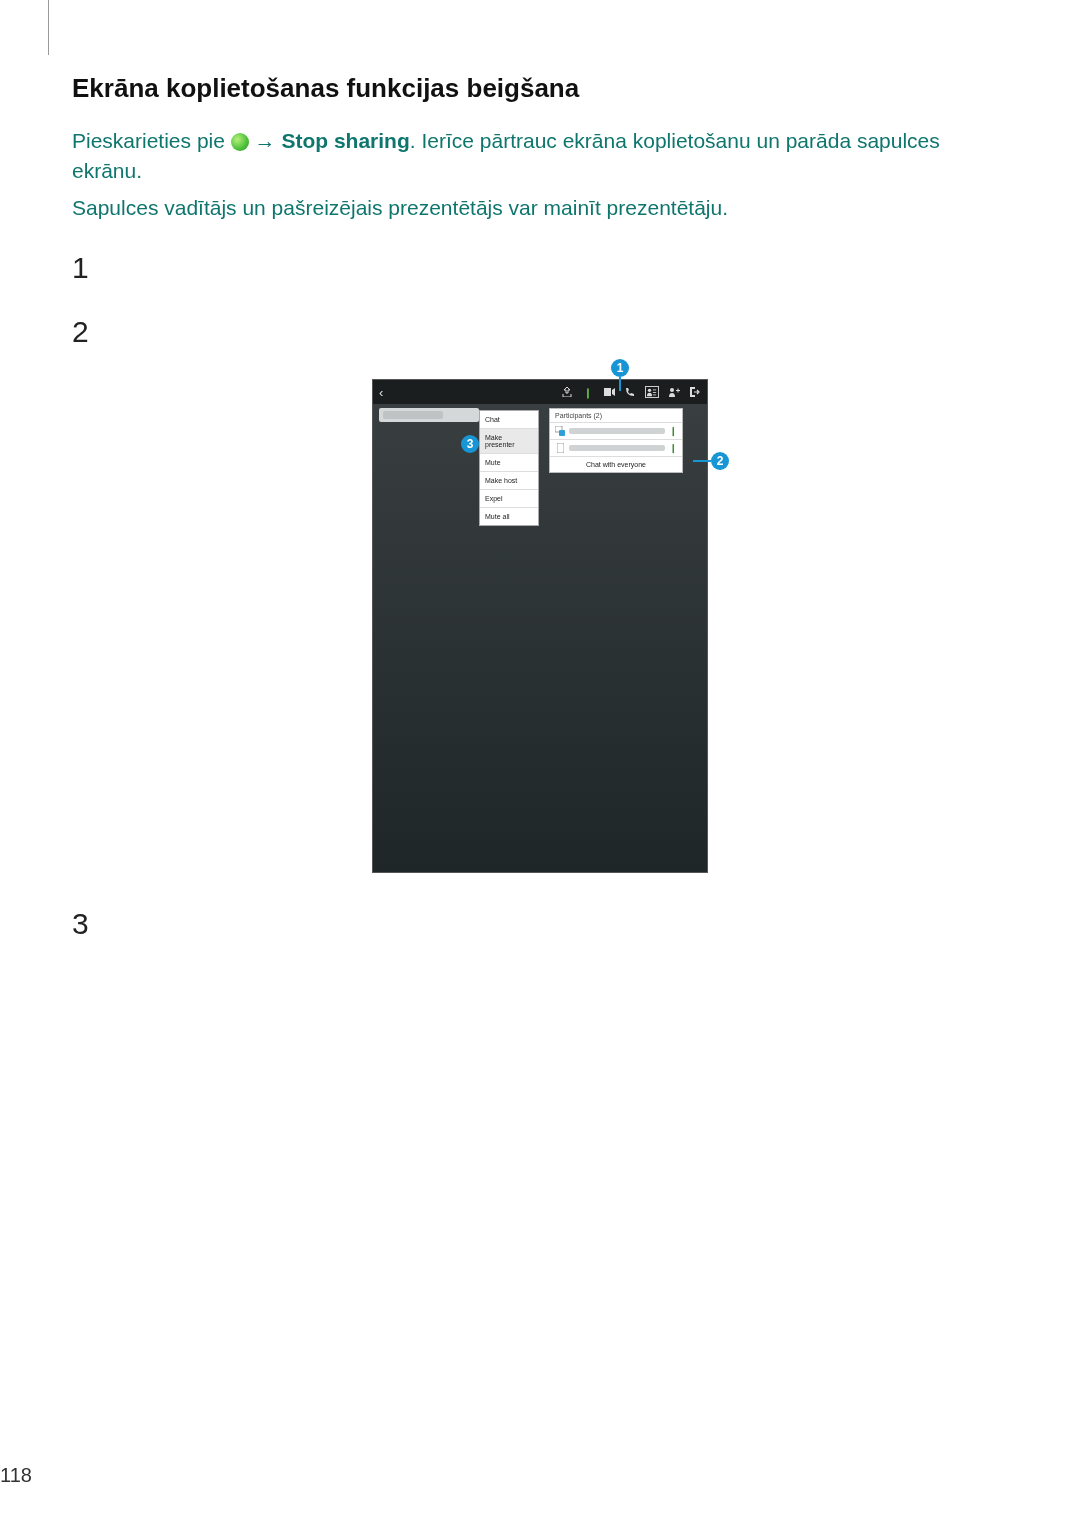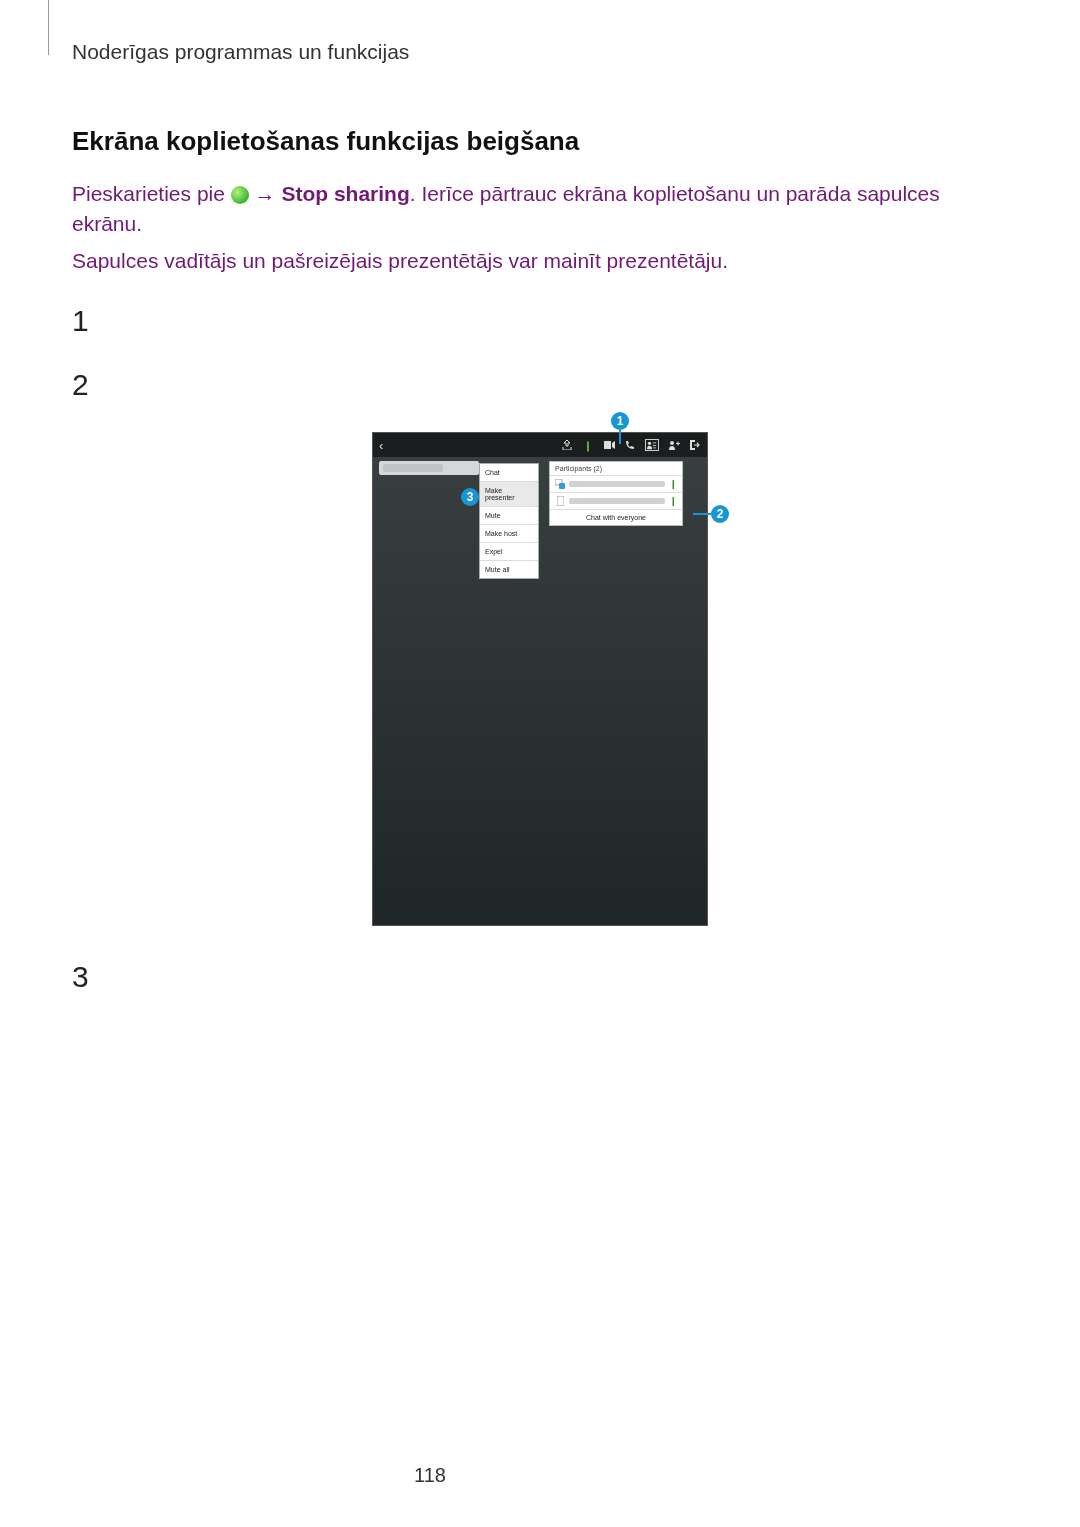--- a/index.html
+++ b/index.html
@@ -31,21 +31,21 @@
     font-size: 26px;
     font-weight: bold;
     color: #111;
     margin-bottom: 22px;
     margin-top: 33px;
   }
   .h2.second { margin-top: 52px; }
   .para {
     font-size: 21px;
     line-height: 1.45;
-    color: #701a75;
+    color: #0f766e;
     margin-bottom: 6px;
   }
   .inline-icon {
     display: inline-block;
     width: 18px;
     height: 18px;
     vertical-align: -3px;
   }
   .green-circle {
     background: radial-gradient(circle at 35% 35%, #b5f07a 0%, #4bbf3a 60%, #2c8f20 100%);
@@ -214,40 +214,39 @@
     position: absolute;
     background: #1795d4;
   }
   .cl1 { left: 246px; top: -3px; width: 2px; height: 14px; }
   .cl2 { left: 320px; top: 80px; width: 18px; height: 2px; }
   .page-number {
     position: absolute;
     bottom: 40px;
     left: 0;
     width: 860px;
-    text-align: center;
+    text-align: left;
     font-size: 20px;
     color: #333;
   }
   .presenter-badge {
     display:inline-block;
     width:16px; height:14px;
     vertical-align:-2px;
     position:relative;
   }
   .presenter-badge .pb-back { position:absolute; left:0; top:0; width:12px; height:10px; background:#d0d3d3; border:1px solid #888; border-radius:2px;}
   .presenter-badge .pb-front { position:absolute; left:5px; top:4px; width:11px; height:10px; background:#2da0d8; border-radius:2px;}
 </style>
 </head>
 <body>
 
 <div class="page-border-left"></div>
 
 <div class="content">
-  <div class="header-text">Noderīgas programmas un funkcijas</div>
 
   <div class="h2">Ekrāna koplietošanas funkcijas beigšana</div>
   <p class="para">
     <span>Pieskarieties pie </span>
     <span class="inline-icon green-circle"></span>
     <span class="arrow"> → </span>
     <span class="bold">Stop sharing</span><span>. Ierīce pārtrauc ekrāna koplietošanu un parāda sapulces ekrānu.</span>
   </p>
 
   <p class="para">Sapulces vadītājs un pašreizējais prezentētājs var mainīt prezentētāju.</p>

